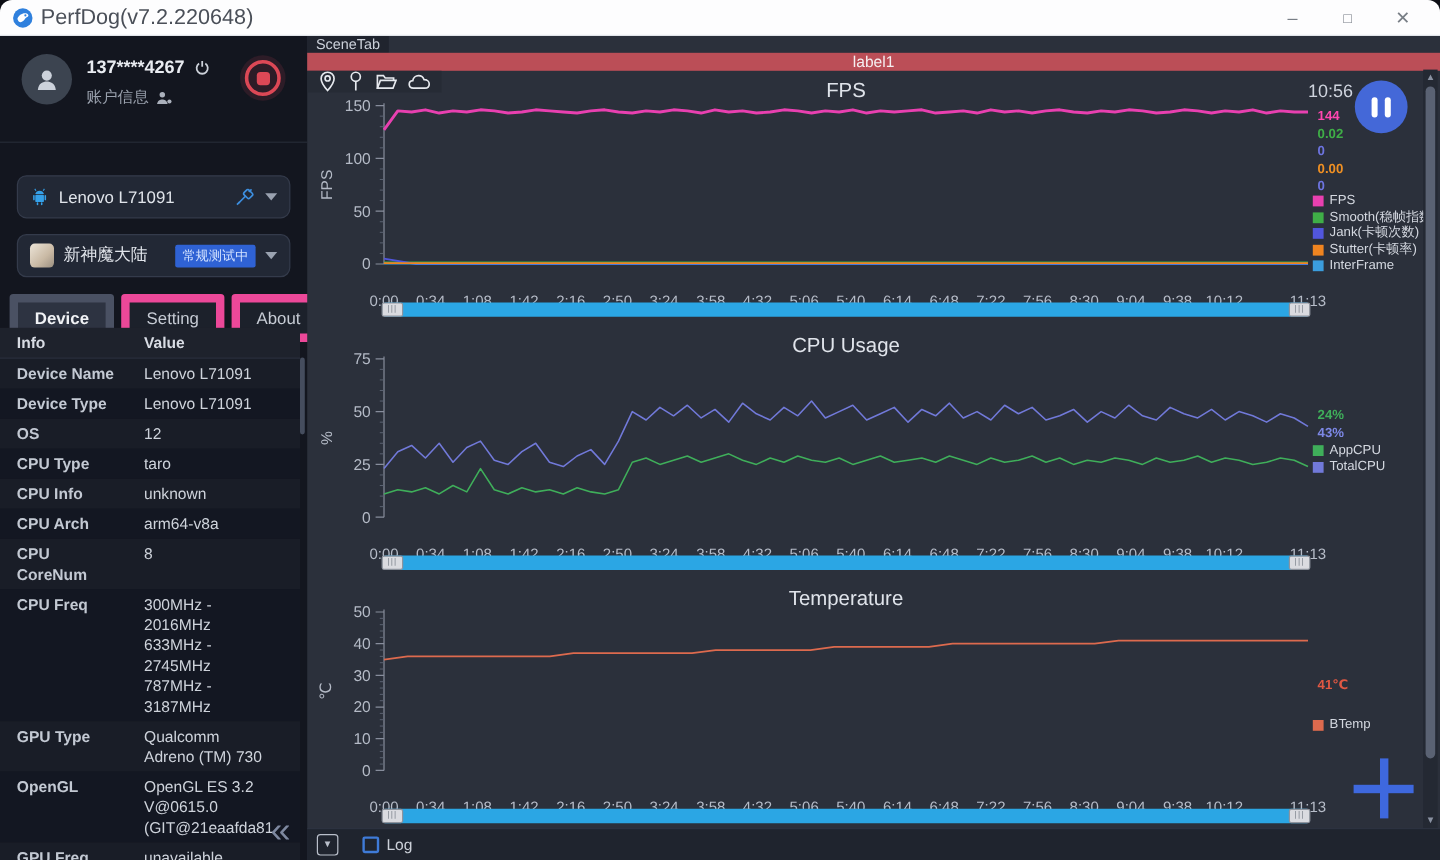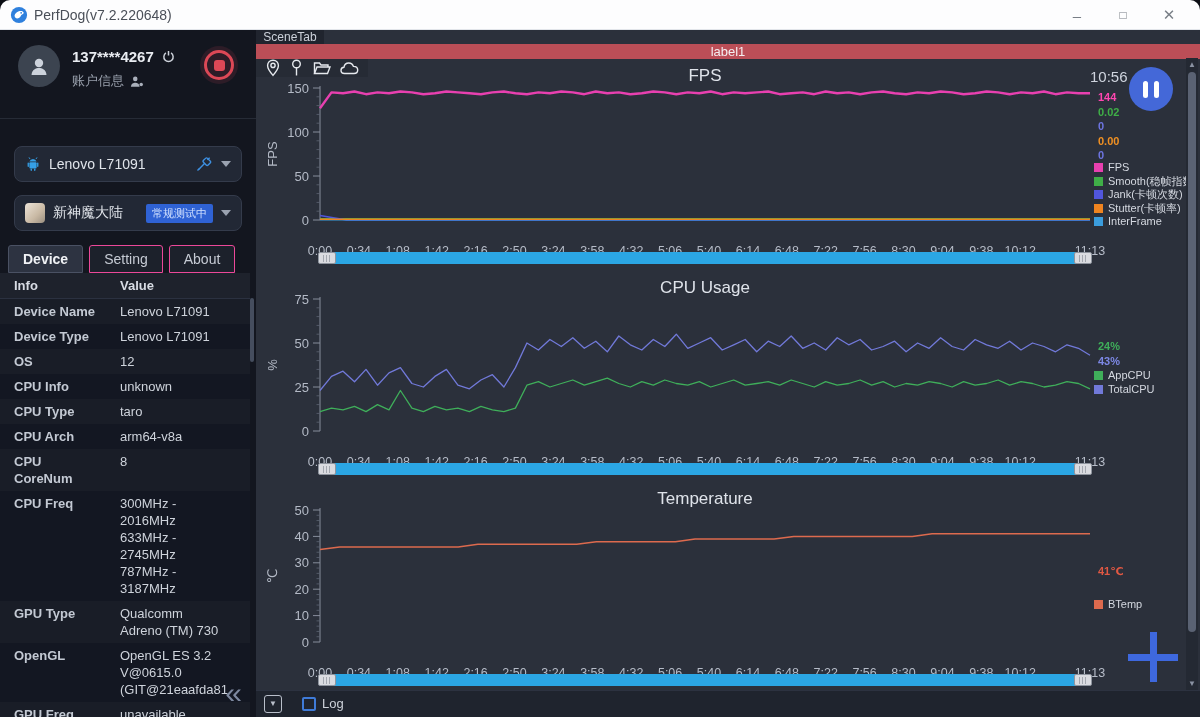--- a/index.html
+++ b/index.html
@@ -1,40 +1,40 @@
 <!DOCTYPE html>
 <html><head>
 <meta charset="utf-8">
 <style>
   html,body{margin:0;padding:0;background:#0c0e14;font-family:"Liberation Sans","DejaVu Sans",sans-serif;}
   .window{position:relative;width:1200px;height:717px;overflow:hidden;border-radius:10px 10px 0 0;background:#13161f;}
   
   .titlebar{position:absolute;left:0;top:0;width:1200px;height:30px;background:#fdfdfe;border-bottom:1px solid #e2e5ea;display:flex;align-items:center;box-sizing:border-box;}
   .titlebar .logo{margin-left:10px;width:18px;height:18px;}
-  .titlebar .title{margin-left:6px;font-size:14px;color:#4a4f58;}
+  .titlebar .title{margin-left:6px;font-size:18px;color:#4a4f58;}
   .wctrls{position:absolute;right:8px;top:0;height:30px;display:flex;align-items:center;}
   .wctrl{width:46px;text-align:center;color:#787e86;font-size:15px;cursor:default;}
   .wctrl.box{font-size:12px;}
   
   .sidebar{position:absolute;left:0;top:30px;width:256px;height:687px;background:#13161f;}
   .account{position:relative;height:88px;border-bottom:1px solid #262b36;}
   .avatar{position:absolute;left:18px;top:15px;width:42px;height:42px;border-radius:50%;background:#3c4450;display:flex;align-items:center;justify-content:center;}
   .phone{position:absolute;left:72px;top:18px;font-size:15px;font-weight:bold;color:#e9ecf1;display:flex;align-items:center;gap:8px;}
   .accinfo{position:absolute;left:72px;top:42px;font-size:13px;color:#99a0ac;display:flex;align-items:center;gap:6px;}
   .stopbtn{position:absolute;left:200px;top:16px;width:38px;height:38px;border-radius:50%;background:#2d1c27;display:flex;align-items:center;justify-content:center;}
   .stopring{width:24px;height:24px;border-radius:50%;border:3px solid #dc4856;display:flex;align-items:center;justify-content:center;}
   .stopsq{width:11px;height:11px;border-radius:3px;background:#dc4856;}
   .selector{position:absolute;left:14px;width:228px;height:36px;background:#222835;border:1px solid #343b4b;border-radius:8px;display:flex;align-items:center;box-sizing:border-box;padding:0 10px;gap:8px;}
   .sel-device{top:116px;} .sel-app{top:165px;}
   .sel-text{flex:1;font-size:14px;color:#e0e4ea;white-space:nowrap;overflow:hidden;}
   .badge{background:#2f62d4;color:#d3e2ff;font-size:11px;padding:2px 6px;border-radius:2px;white-space:nowrap;}
   .caret{width:0;height:0;border-left:5px solid transparent;border-right:5px solid transparent;border-top:6px solid #9aa2b0;}
   .appicon{width:20px;height:20px;border-radius:4px;background:linear-gradient(135deg,#ece4d8,#c9b9a4 60%,#9a8f80);flex:none;}
   .tabs{position:absolute;left:8px;top:215px;display:flex;gap:6px;}
-  .tab{height:26px;padding:0 14px;font-size:14px;display:flex;align-items:center;border-radius:3px 3px 0 0;background:#1c212b;border:1px solid #ec4899;color:#c6cbd4;cursor:default;}
+  .tab{height:26px;padding:0 14px;font-size:14px;display:flex;align-items:center;border-radius:3px 3px 0 0;background:#1c212b;border:7px solid #ec4899;color:#c6cbd4;cursor:default;}
   .tab.active{background:#2d3341;border-color:#4a5163;color:#f0f2f5;font-weight:bold;}
   .dtable{position:absolute;left:0;top:243px;width:250px;bottom:0;overflow:hidden;font-size:13px;}
   .thead{display:flex;background:#1e222c;border-bottom:1px solid #2b3140;font-weight:bold;color:#d8dce4;}
   .thead div{padding:5px 8px 5px 14px;}
   .thc1{width:106px;box-sizing:border-box;}
   .trow{display:flex;}
   .trow:nth-child(odd){background:#191d27;}
   .trow:nth-child(even){background:#131722;}
   .tcell{padding:4px 6px 4px 14px;line-height:17px;box-sizing:border-box;}
   .tlabel{width:106px;color:#c3c9d3;font-weight:bold;flex:none;}
@@ -169,26 +169,26 @@
           </div>
           <div class="trow">
             <div class="tcell tlabel">Device Type</div>
             <div class="tcell tvalue">Lenovo L71091</div>
           </div>
           <div class="trow">
             <div class="tcell tlabel">OS</div>
             <div class="tcell tvalue">12</div>
           </div>
           <div class="trow">
+            <div class="tcell tlabel">CPU Type</div>
+            <div class="tcell tvalue">taro</div>
+          </div>
+          <div class="trow">
             <div class="tcell tlabel">CPU Info</div>
             <div class="tcell tvalue">unknown</div>
-          </div>
-          <div class="trow">
-            <div class="tcell tlabel">CPU Type</div>
-            <div class="tcell tvalue">taro</div>
           </div>
           <div class="trow">
             <div class="tcell tlabel">CPU Arch</div>
             <div class="tcell tvalue">arm64-v8a</div>
           </div>
           <div class="trow">
             <div class="tcell tlabel">CPU CoreNum</div>
             <div class="tcell tvalue">8</div>
           </div>
           <div class="trow">

